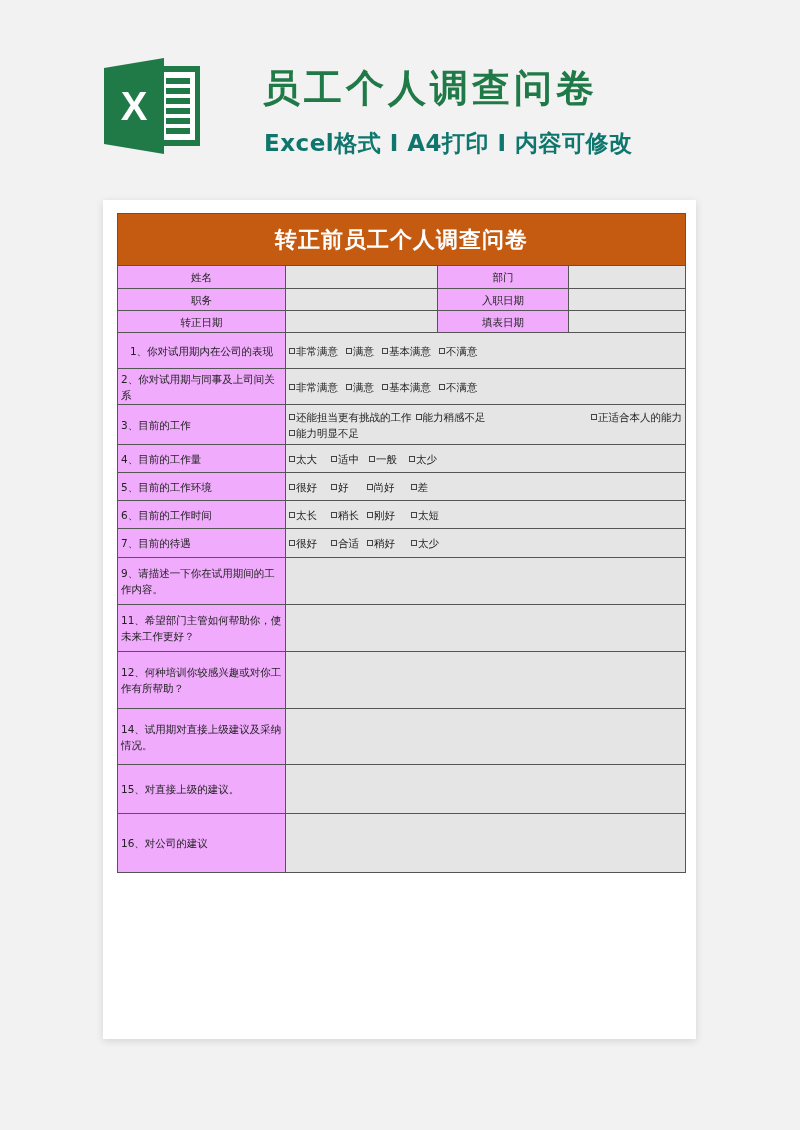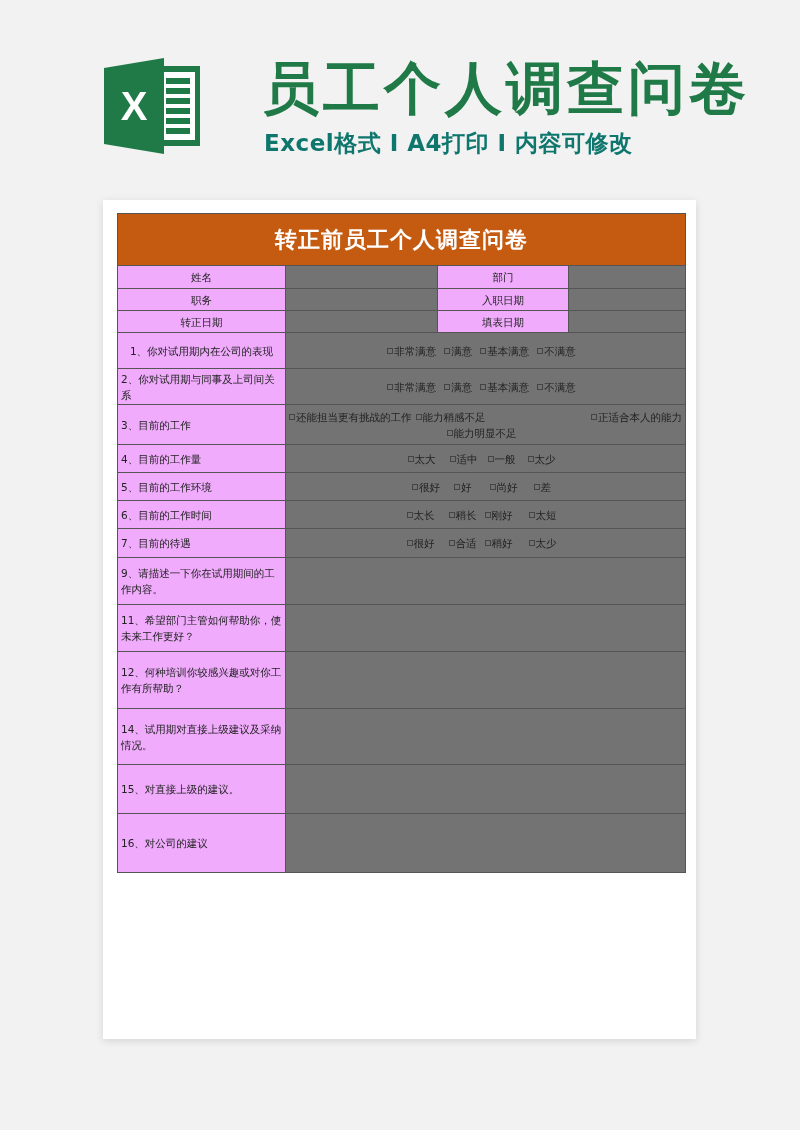--- a/index.html
+++ b/index.html
@@ -6,21 +6,21 @@
     html, body { width: 800px; height: 1130px; overflow: hidden; }
     body {
       background: #f2f2f2;
       font-family: "DejaVu Sans", "Liberation Sans", sans-serif;
       position: relative;
     }
     .banner { position: absolute; left: 0; top: 0; width: 800px; height: 190px; }
     .logo { position: absolute; left: 104px; top: 56px; width: 100px; height: 100px; }
     .main-title {
       position: absolute; left: 262px; top: 58px;
-      font-size: 57px; font-weight: bold; color: #1f7a47;
+      font-size: 38px; font-weight: bold; color: #1f7a47;
       letter-spacing: 4px; line-height: 60px; white-space: nowrap;
     }
     .subtitle {
       position: absolute; left: 264px; top: 127px;
       font-size: 23px; font-weight: bold; color: #0f766e;
       line-height: 32px; white-space: nowrap; letter-spacing: 0.5px;
     }
     .sheet {
       position: absolute; left: 103px; top: 200px; width: 593px; height: 839px;
       background: #ffffff;
@@ -38,21 +38,21 @@
       line-height: 16px;
       overflow: hidden;
     }
     .title-cell {
       background: #c55a11; color: #ffffff;
       text-align: center; font-size: 22px; font-weight: bold;
       letter-spacing: 1px;
     }
     .lbl { background: #f0abfc; }
     .lbl.center { text-align: center; }
-    .val { background: #737373; text-align: center; }
+    .val { background: #e5e5e5; }
     .opt { display: inline-block; margin-right: 8px; white-space: nowrap; }
     .box {
       display: inline-block; width: 6px; height: 6px;
       border: 1px solid #444; margin-right: 1px; vertical-align: 1px;
     }
     .blank-line { display: inline-block; width: 28px; border-bottom: 1px solid #333; height: 10px; vertical-align: -1px; }
   </style>
 </head>
 <body>
 

